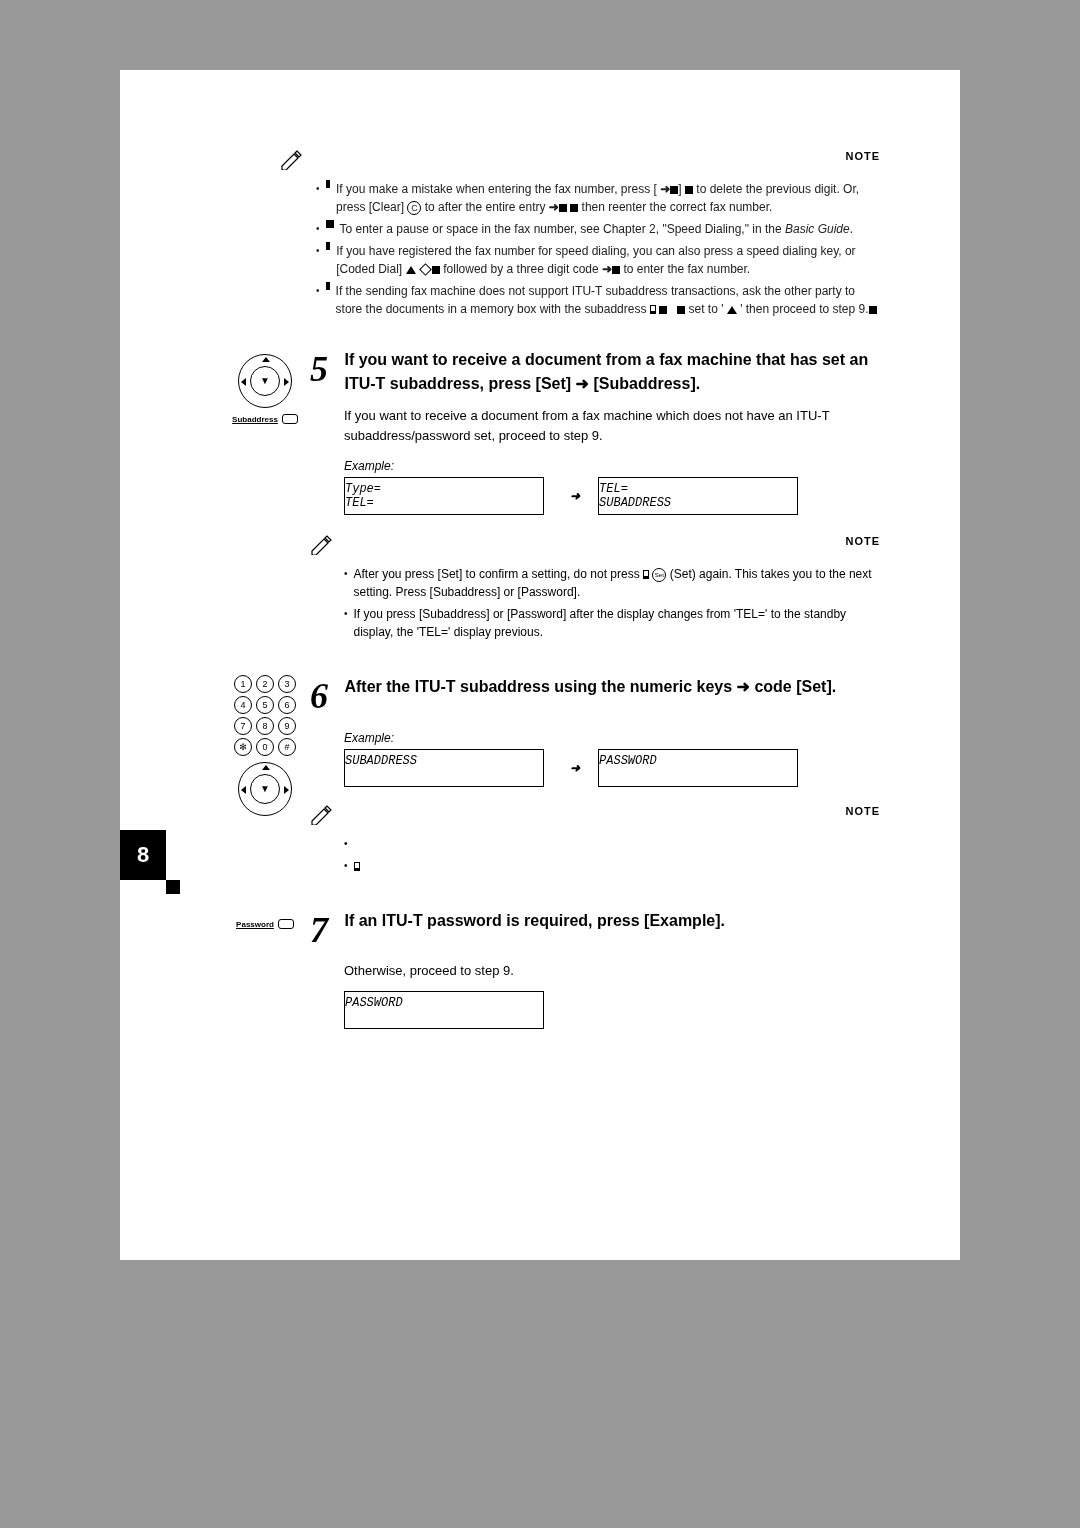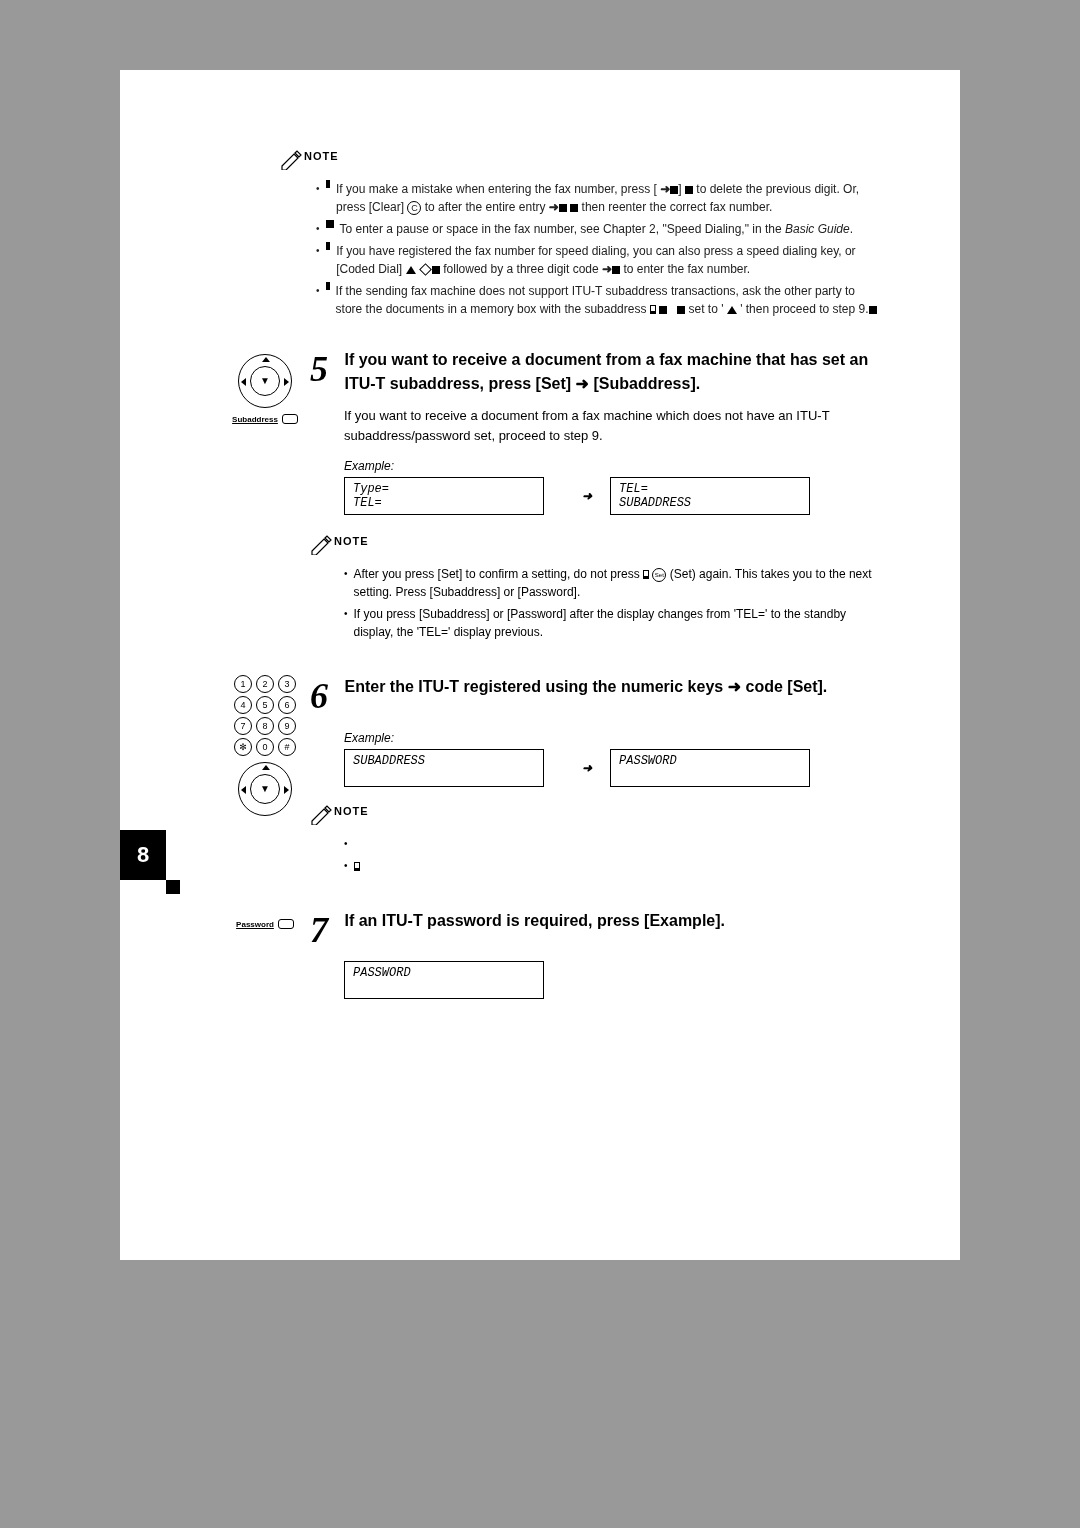--- a/index.html
+++ b/index.html
@@ -1,35 +1,35 @@
 <!DOCTYPE html>
 <html><head>
 <meta charset="utf-8">
 <style>
   * { box-sizing: border-box; margin: 0; padding: 0; }
   body { width: 1080px; height: 1528px; background: #999; font-family: Arial, Helvetica, sans-serif; }
   .page { width: 840px; height: 1190px; background: #fff; margin: 70px auto; position: relative; padding: 80px 80px 60px 100px; }
   .black-tab { position: absolute; left: 0; top: 760px; width: 46px; height: 50px; background: #000; color: #fff; font-size: 22px; font-weight: bold; display: flex; align-items: center; justify-content: center; }
   .solid-block { position: absolute; left: 46px; top: 810px; width: 14px; height: 14px; background: #000; }
 
-  .note-row { display: flex; align-items: flex-start; margin-bottom: 10px; margin-left: 60px; }
+  .note-row { display: flex; align-items: flex-start; margin-bottom: 10px; margin-left: 60px; justify-content: space-between; }
   .note-label { font-size: 11px; font-weight: bold; letter-spacing: 1px; }
   .note-list { margin-left: 96px; font-size: 12px; color: #222; line-height: 1.5; }
   .note-list .sq { display: inline-block; width: 8px; height: 8px; background: #000; vertical-align: middle; }
   .arrow { font-weight: bold; }
 
   .step { display: flex; margin-top: 30px; }
   .step-icons { width: 90px; flex-shrink: 0; }
   .step-body { flex: 1; }
   .step-num { font-family: Georgia, 'Times New Roman', serif; font-size: 36px; font-weight: bold; font-style: italic; width: 30px; display: inline-block; vertical-align: top; }
   .step-title { font-size: 16px; font-weight: bold; line-height: 1.5; display: inline-block; width: calc(100% - 40px); vertical-align: top; }
   .step-desc { font-size: 13px; margin-left: 34px; margin-top: 10px; line-height: 1.5; }
   .example { margin-left: 34px; margin-top: 14px; font-size: 12px; font-style: italic; }
   .example .ex-label { margin-bottom: 4px; }
-  .lcd { border: 1px solid #000; display: inline-block; padding: 4px 8px; font-family: 'Courier New', monospace; font-size: 12px; margin-right: 20px; min-width: 200px; }
+  .lcd { border: 1px solid #000; display: inline-block; padding: 4px 0; font-family: 'Courier New', monospace; font-size: 12px; margin-right: 8px; min-width: 200px; }
   .lcd-pair { display: flex; align-items: center; gap: 18px; }
 
   .navpad {
     width: 54px; height: 54px; border-radius: 50%; border: 1.5px solid #000;
     position: relative; margin: 6px auto;
   }
   .navpad .inner { position: absolute; top: 11px; left: 11px; width: 30px; height: 30px; border-radius: 50%; border: 1.5px solid #000; }
   .navpad .inner::before { content: "▼"; position: absolute; top: 8px; left: 9px; font-size: 10px; }
   .navpad::before, .navpad::after { content: ""; position: absolute; background: #000; }
   .navpad .t-up { position: absolute; top: 2px; left: 23px; width: 0; height: 0; border-left: 4px solid transparent; border-right: 4px solid transparent; border-bottom: 5px solid #000; }
@@ -199,21 +199,21 @@
       <div class="navpad">
         <div class="t-up"></div>
           <div class="t-lt"></div>
           <div class="t-rt"></div>
         <div class="inner"></div>
       </div>
     </div>
     <div class="step-body">
       <span class="step-num">6</span>
       <span class="step-title">
-        <span>Enter the ITU-T registered using the numeric keys</span> ➜ <span>code [Set].</span>
+        <span>After the ITU-T subaddress using the numeric keys</span> ➜ <span>code [Set].</span>
       </span>
       <div class="example">
         <div class="ex-label">Example:</div>
         <div class="lcd-pair">
           <div class="lcd">
             <div>SUBADDRESS</div>
             <div>&nbsp;</div>
           </div>
           <span class="arrow">➜</span>
           <div class="lcd">
@@ -247,20 +247,21 @@
   <div class="step">
     <div class="step-icons">
       <div class="keylabel" style="margin-top:10px;">
         <span style="text-decoration: underline;">Password</span>
           <span class="btn"></span>
       </div>
     </div>
     <div class="step-body">
       <span class="step-num">7</span>
       <span class="step-title">If an ITU-T password is required, press [Example].</span>
+      <div class="step-desc">Otherwise, proceed to step 9.</div>
       <div class="example" style="margin-top:10px;">
         <div class="lcd">
           <div>PASSWORD</div>
           <div>&nbsp;</div>
         </div>
       </div>
     </div>
   </div>
 
 

